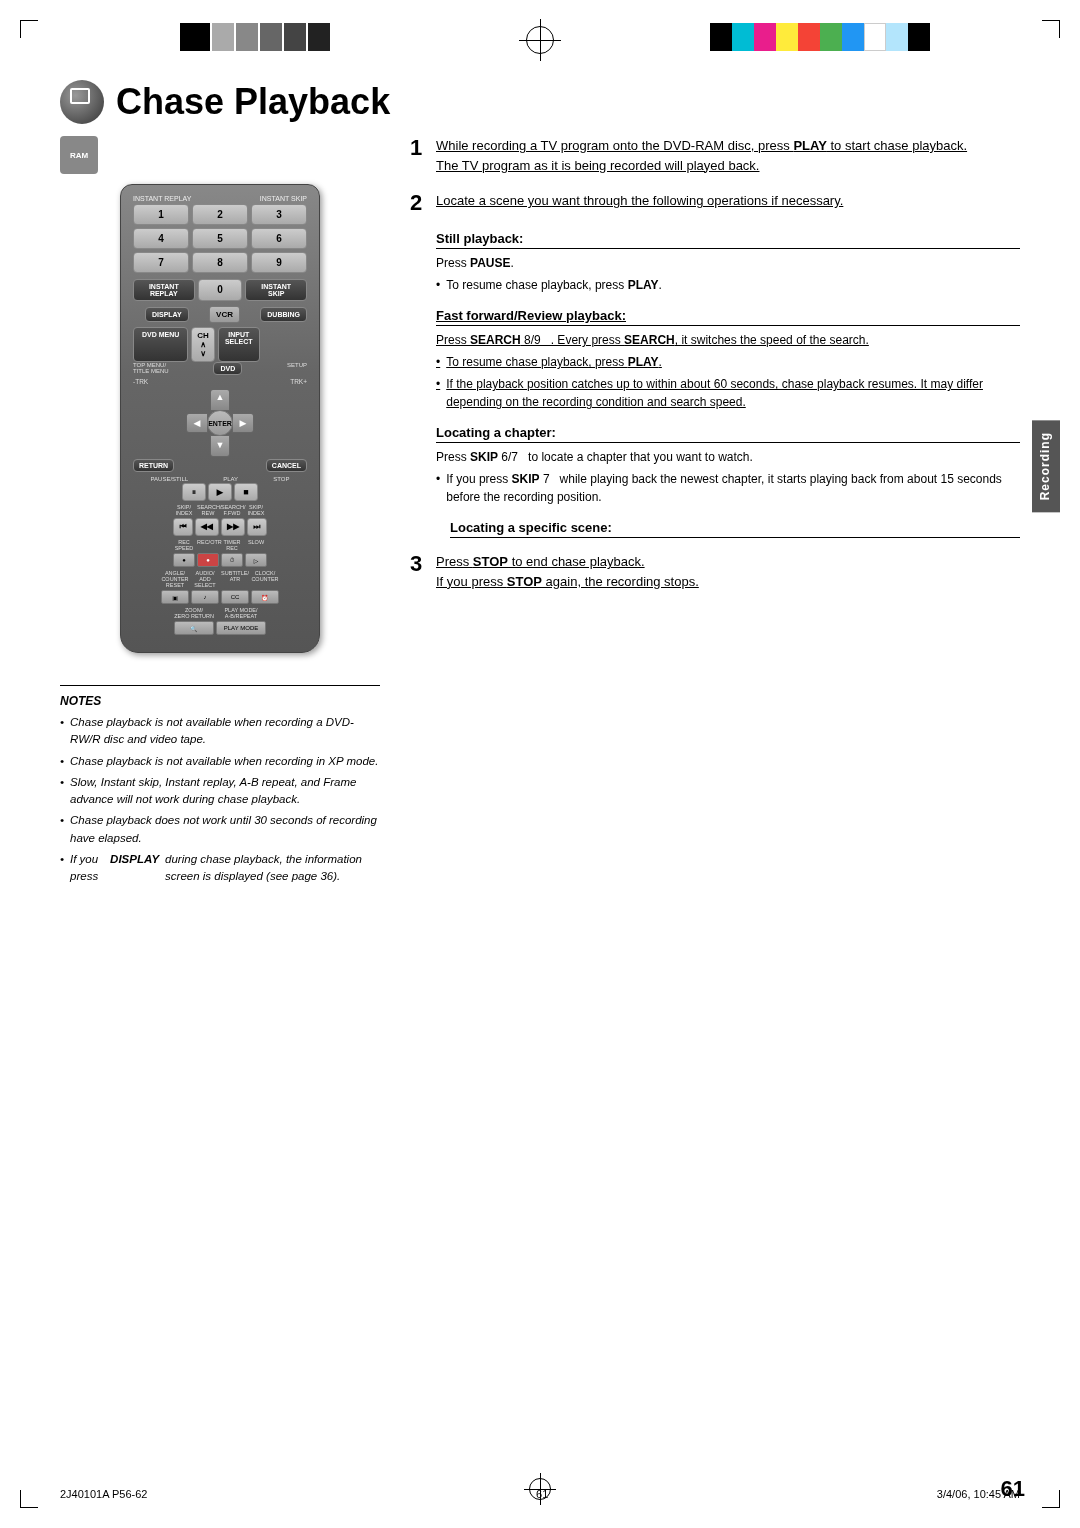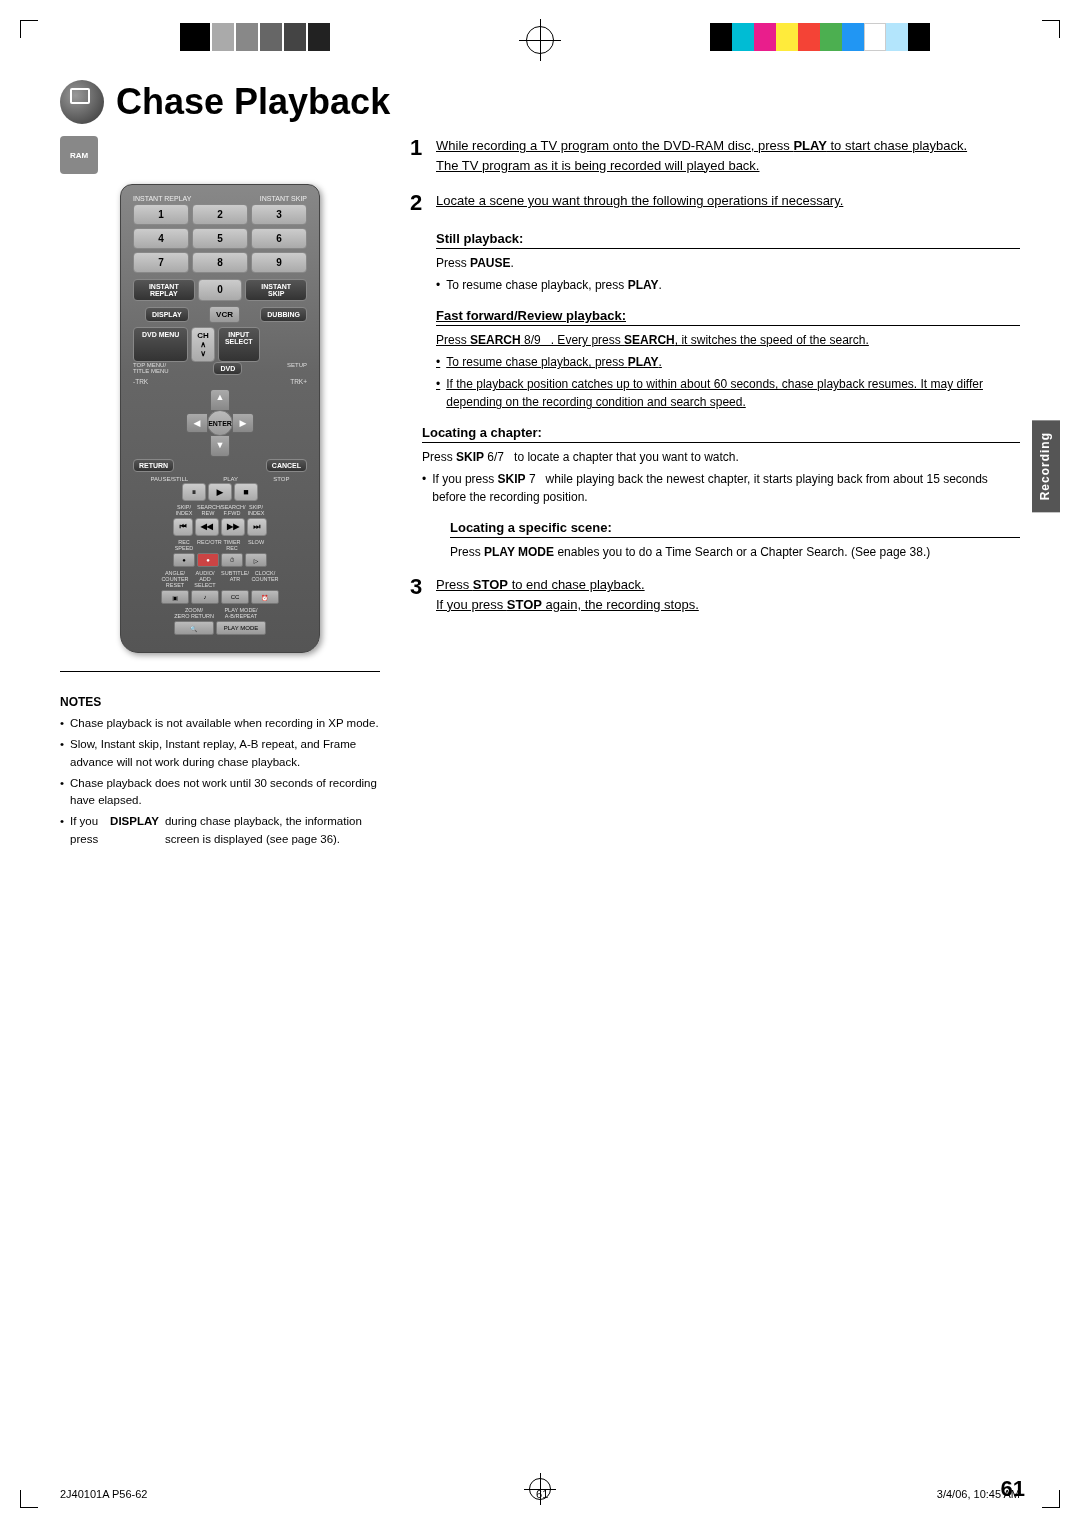--- a/index.html
+++ b/index.html
@@ -378,23 +378,24 @@
       font-weight: bold;
       writing-mode: vertical-rl;
       text-orientation: mixed;
       transform: rotate(180deg);
       padding: 12px 6px;
       letter-spacing: 1px;
     }
 
     
     .notes-section {
-      margin-top: 18px;
+      margin-top: 32px;
       border-top: 1px solid #000;
-      padding-top: 23px;
+      padding-top: 8px;
+      font-style: italic;
     }
     .notes-title {
       font-weight: bold;
       font-size: 12px;
       margin-bottom: 6px;
     }
     .notes-list {
       list-style: none;
       font-size: 11.5px;
       line-height: 1.5;
@@ -648,20 +649,23 @@
             <div class="sm-btn" style="width:40px">🔍</div>
             <div class="sm-btn" style="width:50px">PLAY MODE</div>
           </div>
         </div>
       </div>
 
       <div class="notes-section">
         <div class="notes-title">NOTES</div>
         <ul class="notes-list">
           <li>
+              <span>Chase playback is not available when recording a DVD-RW/R disc and video tape.</span>
+            </li>
+          <li>
               <span>Chase playback is not available when recording in XP mode.</span>
             </li>
           <li>
               <span>Slow, Instant skip, Instant replay, A-B repeat, and Frame advance will not work during chase playback.</span>
             </li>
           <li>
               <span>Chase playback does not work until 30 seconds of recording have elapsed.</span>
             </li>
           <li>If you press <b>DISPLAY</b> during chase playback, the information screen is displayed (see page 36).</li>
         </ul>
@@ -704,36 +708,33 @@
             <span class="bullet-dot">•</span>
             <span>To resume chase playback, press <b>PLAY</b>.</span>
           </div>
           <div class="bullet-item">
             <span class="bullet-dot">•</span>
             <span>If the playback position catches up to within about 60 seconds, chase playback resumes. It may differ depending on the recording condition and search speed.</span>
           </div>
         </div>
       </div>
 
-      <div class="subsection" style="margin-left:12px;">
+      <div class="subsection" style="margin-left:26px;">
         <div class="subsection-title">Locating a chapter:</div>
         <div class="subsection-body">
           Press <b>SKIP</b> 6/7&nbsp;&nbsp;&nbsp;to locate a chapter that you want to watch.
           <div class="bullet-item">
             <span class="bullet-dot">•</span>
             <span>If you press <b>SKIP</b> 7&nbsp;&nbsp;&nbsp;while playing back the newest chapter, it starts playing back from about 15 seconds before the recording position.</span>
           </div>
         </div>
       </div>
 
       <div class="subsection" style="margin-left:40px;">
         <div class="subsection-title">Locating a specific scene:</div>
-        <div class="subsection-body">
-          Press <b>PLAY MODE</b> enables you to do a Time Search or a Chapter Search. (See page 38.)
-        </div>
       </div>
 
       <div class="step3-row">
         <span class="step-num">3</span>
         <div class="step-text">
           Press <b>STOP</b> to end chase playback.<br>
           If you press <b>STOP</b> again, the recording stops.
         </div>
       </div>
     </div>

